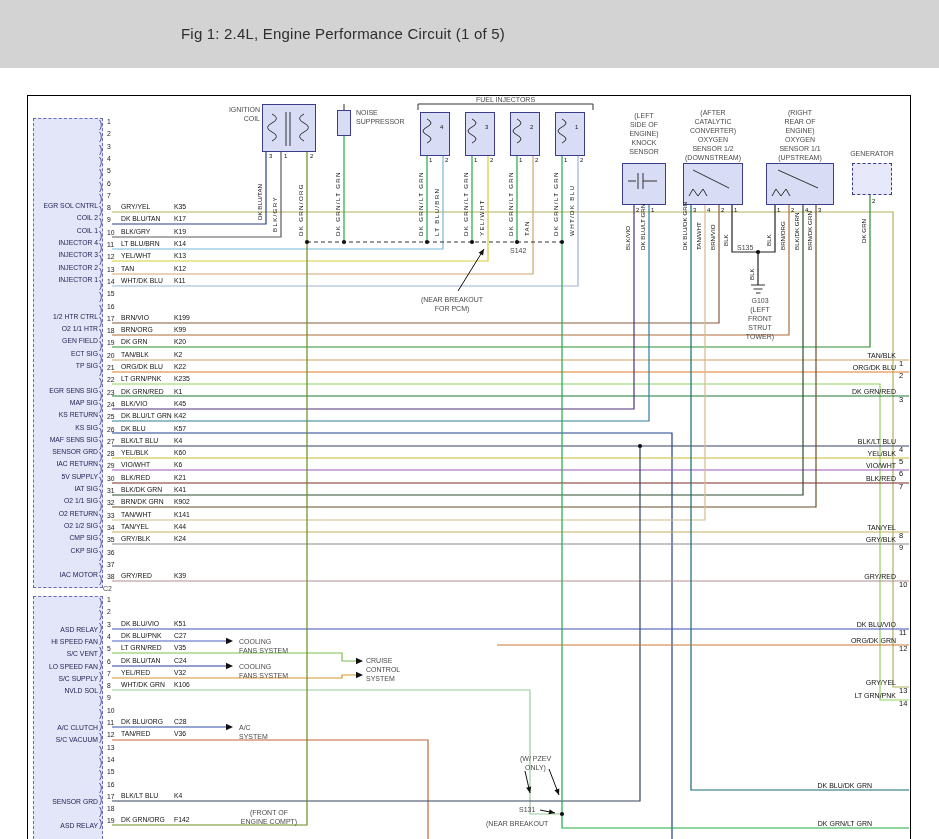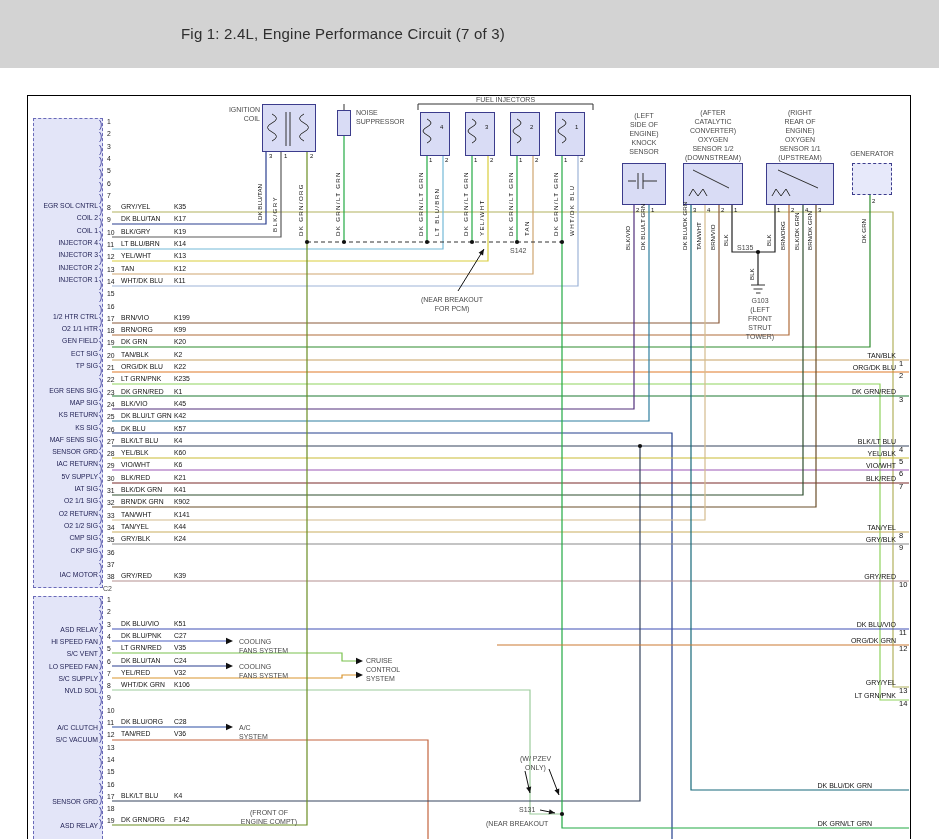--- a/index.html
+++ b/index.html
@@ -21,21 +21,21 @@
   .wt{position:absolute;font-size:6.8px;color:#111;white-space:nowrap;}
   .vt{position:absolute;font-size:6.2px;color:#111;transform:rotate(-90deg);transform-origin:0 0;white-space:nowrap;}
   .dg{position:absolute;font-size:6px;color:#111;}
   .xnum{position:absolute;font-size:7.5px;color:#111;}
 </style>
 </head>
 <body>
 
 <div id="page">
   <div id="hdr">
-    <div id="title">Fig 1: 2.4L, Engine Performance Circuit (7 of 3)</div>
+    <div id="title">Fig 1: 2.4L, Engine Performance Circuit (1 of 5)</div>
   </div>
 
   <div id="frame"></div>
 
   <div class="connbox" style="left:33px;top:118px;width:70px;height:470px"></div>
   <div class="connbox" style="left:33px;top:596px;width:70px;height:243px;border-bottom:none"></div>
 
   <div class="cbox" style="left:262px;top:104px;width:54px;height:48px"></div>
   <div class="cbox" style="left:337px;top:110px;width:14px;height:26px"></div>
   <div class="cbox" style="left:420px;top:112px;width:30px;height:44px"></div>

